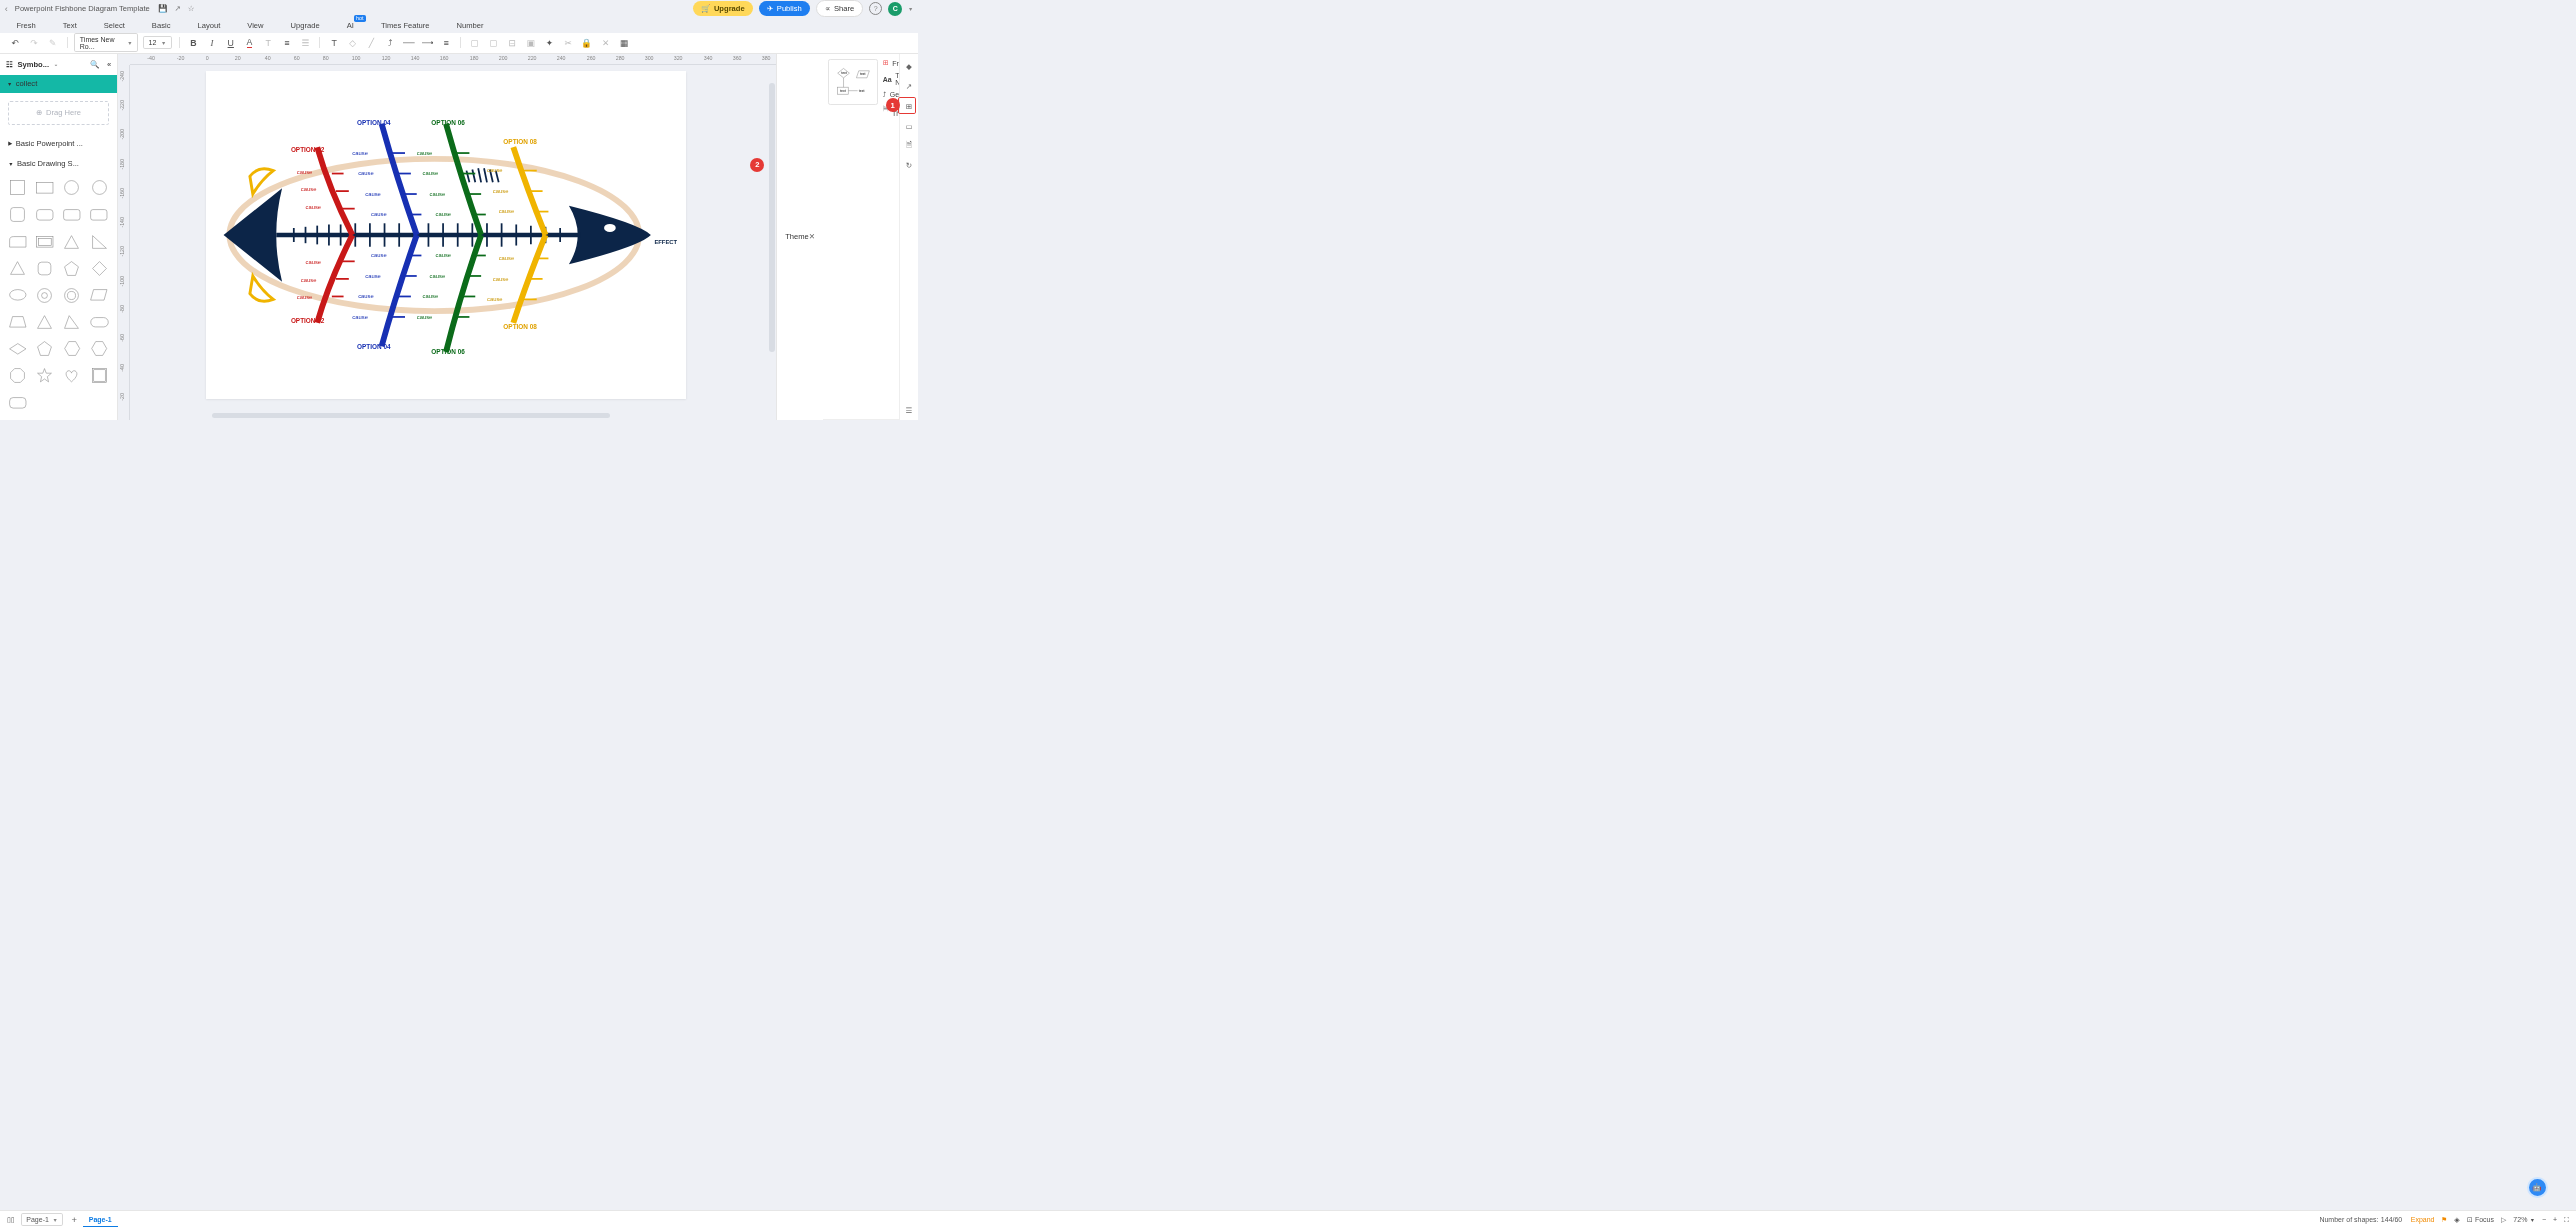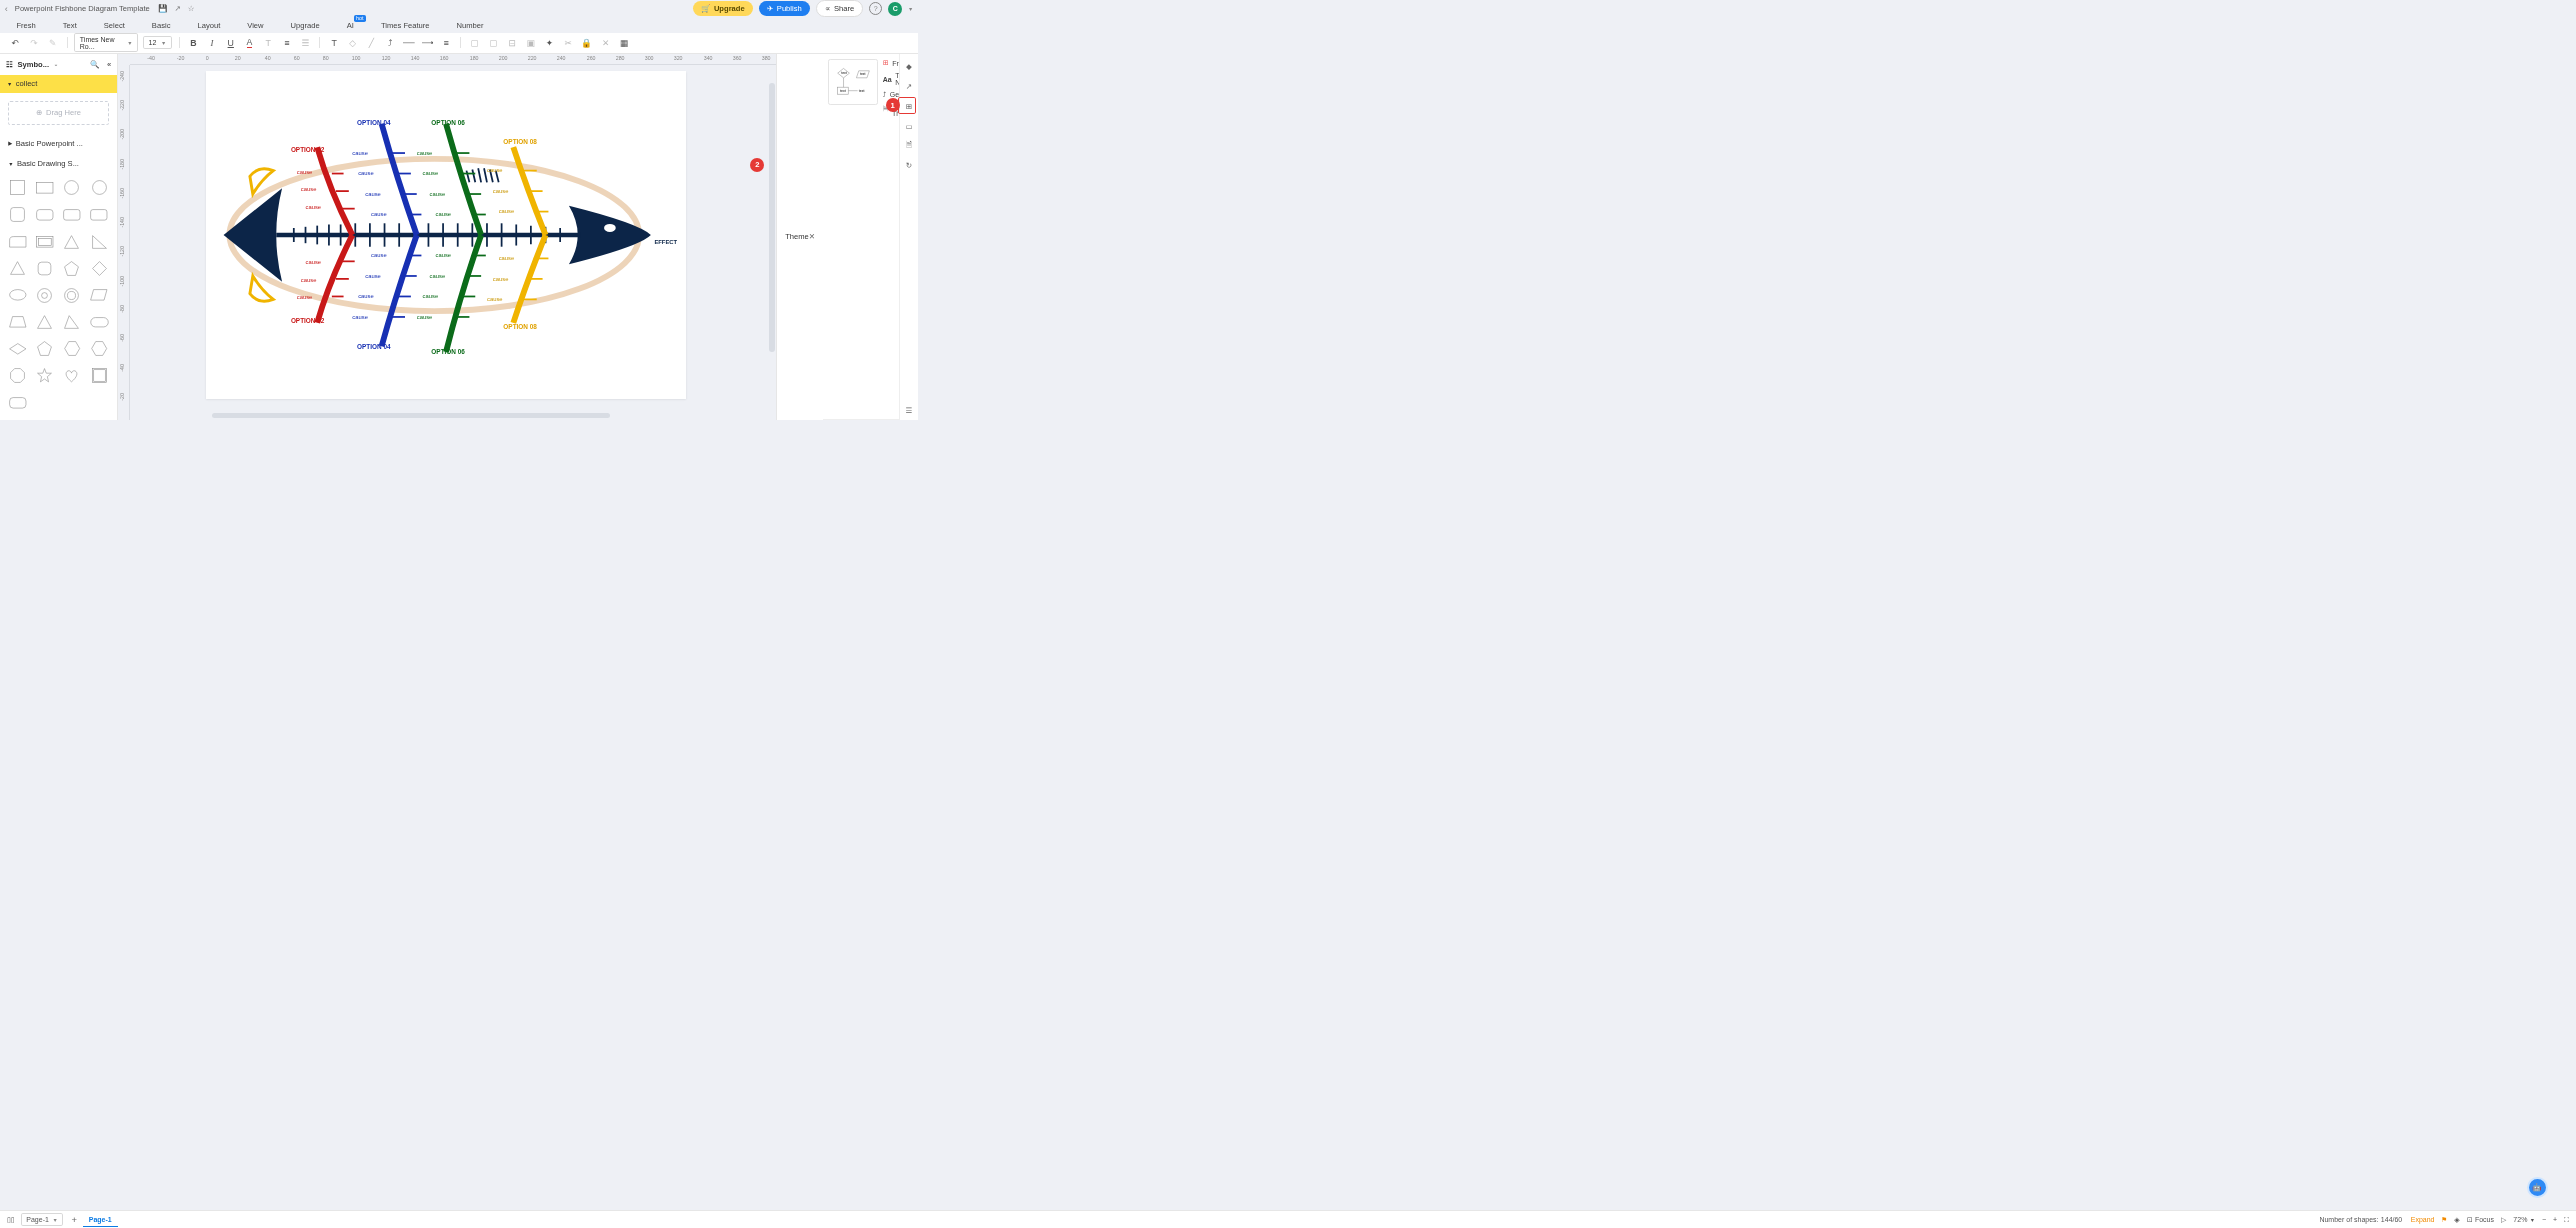--- a/index.html
+++ b/index.html
@@ -32,21 +32,21 @@
 .size-select { border: 0.6px solid #d8d8d8; border-radius: 1.8px; padding: 1.8px 4.7px; display: flex; align-items: center; gap: 3.5px; cursor: pointer; font-size: 7px; width: 29px; }
 .font-select .caret, .size-select .caret { margin-left: auto; font-size: 5.3px; color: #888; }
 
 
 .main { display: flex; height: 366px; }
 
 
 .sidebar-left { width: 118px; background: #fff; display: flex; flex-direction: column; border-right: 0.6px solid #e6e6e6; }
 .sym-header { height: 21px; display: flex; align-items: center; padding: 0 5.9px; gap: 4.7px; font-weight: 700; }
 .sym-header .sh-icons { margin-left: auto; display: flex; gap: 7px; color: #666; }
-.collect-head { padding: 4.7px 7px; background: #fde047; color: #333; display: flex; align-items: center; gap: 3.5px; cursor: pointer; }
+.collect-head { padding: 4.7px 7px; background: #14b8a6; color: #333; display: flex; align-items: center; gap: 3.5px; cursor: pointer; }
 .drag-box { margin: 8.2px; height: 23.4px; border: 0.6px dashed #cfd3db; border-radius: 2.3px; color: #b0b4bd; display: flex; align-items: center; justify-content: center; gap: 3.5px; }
 .lib-head { padding: 5.9px 8.2px; color: #333; display: flex; align-items: center; gap: 3.5px; cursor: pointer; }
 .shape-grid { display: grid; grid-template-columns: repeat(4, 1fr); gap: 5.9px; padding: 4.7px 7px; overflow-y: auto; flex: 1; }
 .shape-cell { width: 21px; height: 17.6px; display: flex; align-items: center; justify-content: center; cursor: pointer; }
 .shape-cell svg { overflow: visible; }
 
 
 .canvas-wrap { flex: 1; position: relative; background: #eef0f5; }
 .ruler-h { position: absolute; top: 0; left: 11.7px; right: 0; height: 11.7px; background: #eef0f5; border-bottom: 0.6px solid #d8dbe1; font-size: 5.3px; color: #888; }
 .ruler-h span { position: absolute; top: 1.8px; }

